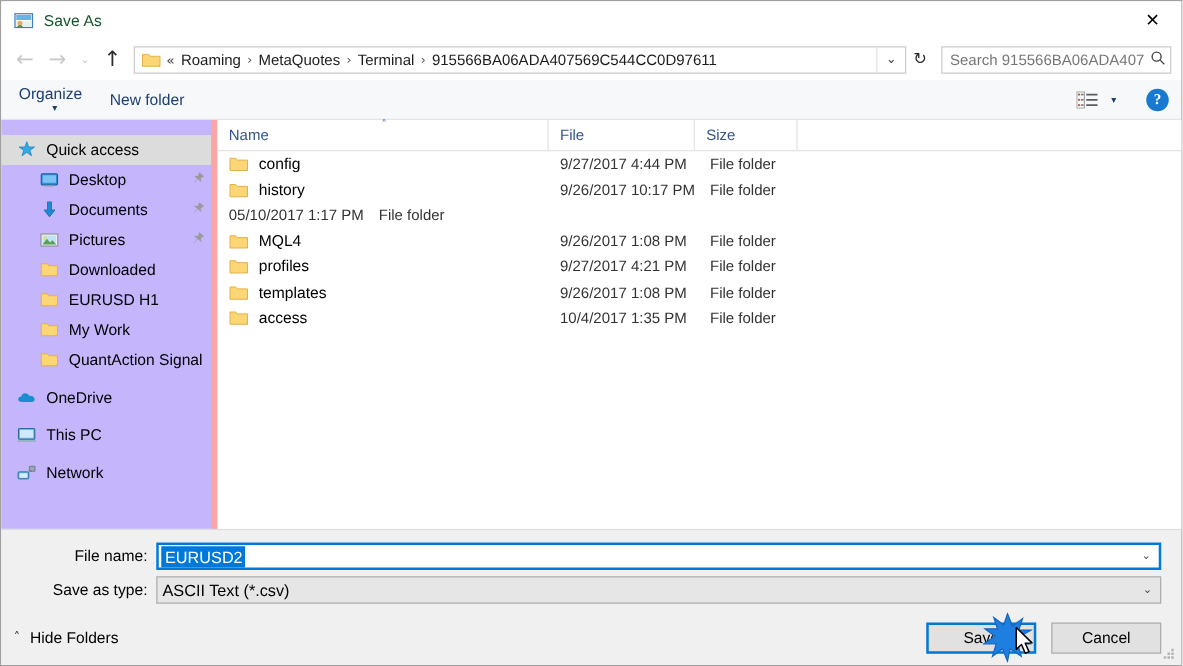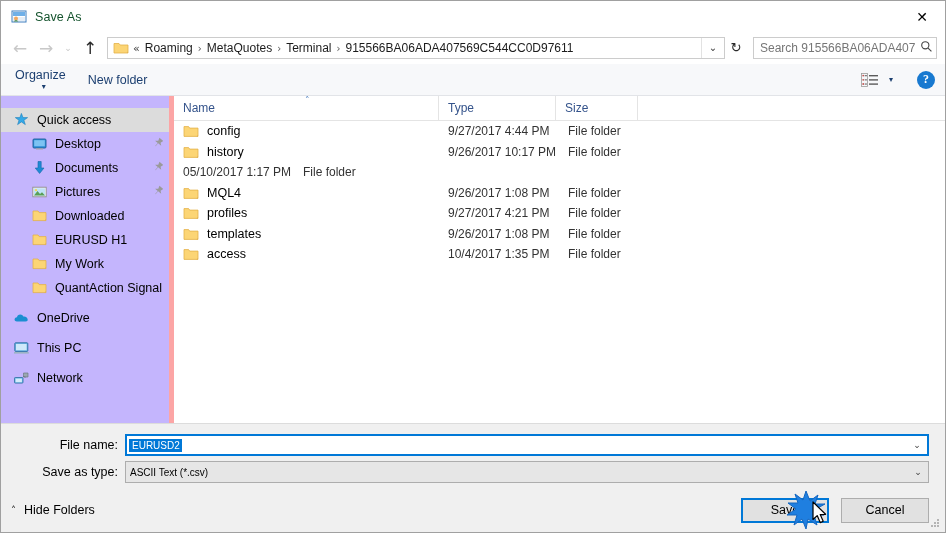--- a/index.html
+++ b/index.html
@@ -354,21 +354,21 @@
   }
   .combo.focused {
     border: 2px solid #0078d7;
     background: #fff;
   }
   .combo.flat {
     border: 1px solid #adadad;
     background: #e6e6e6;
   }
   .combo-value {
-    font-size: 10px;
+    font-size: 13px;
     padding-left: 4px;
     white-space: nowrap;
     overflow: hidden;
     flex: 1 1 auto;
   }
   .combo-value.selected-text {
     background: #0078d7;
     color: #fff;
     padding: 1px 2px 1px 3px;
     flex: 0 0 auto;
@@ -669,21 +669,21 @@
           </svg>
         </span>
         <span class="side-label">Network</span>
       </div>
     </div>
 
     <div class="filepane">
       <div class="colhead">
         <span class="sort-caret">˄</span>
         <span class="col name">Name</span>
-        <span class="col type">Type</span>
+        <span class="col type">File</span>
         <span class="col size">Size</span>
       </div>
 
       <div class="rows">
         <div class="row">
           <span class="cell-name">
             <span class="row-folder-icon">
               <svg width="16" height="13" viewBox="0 0 16 13">
                 <path d="M1 1.6 L5.6 1.6 L6.7 3.1 L15 3.1 L15 11.4 L1 11.4 Z" fill="#fcd575" stroke="#e3b14a" stroke-width=".8"></path>
                 <path d="M13.5 11.4 L15 9.9 L15 11.4 Z" fill="#e0b253"></path>

